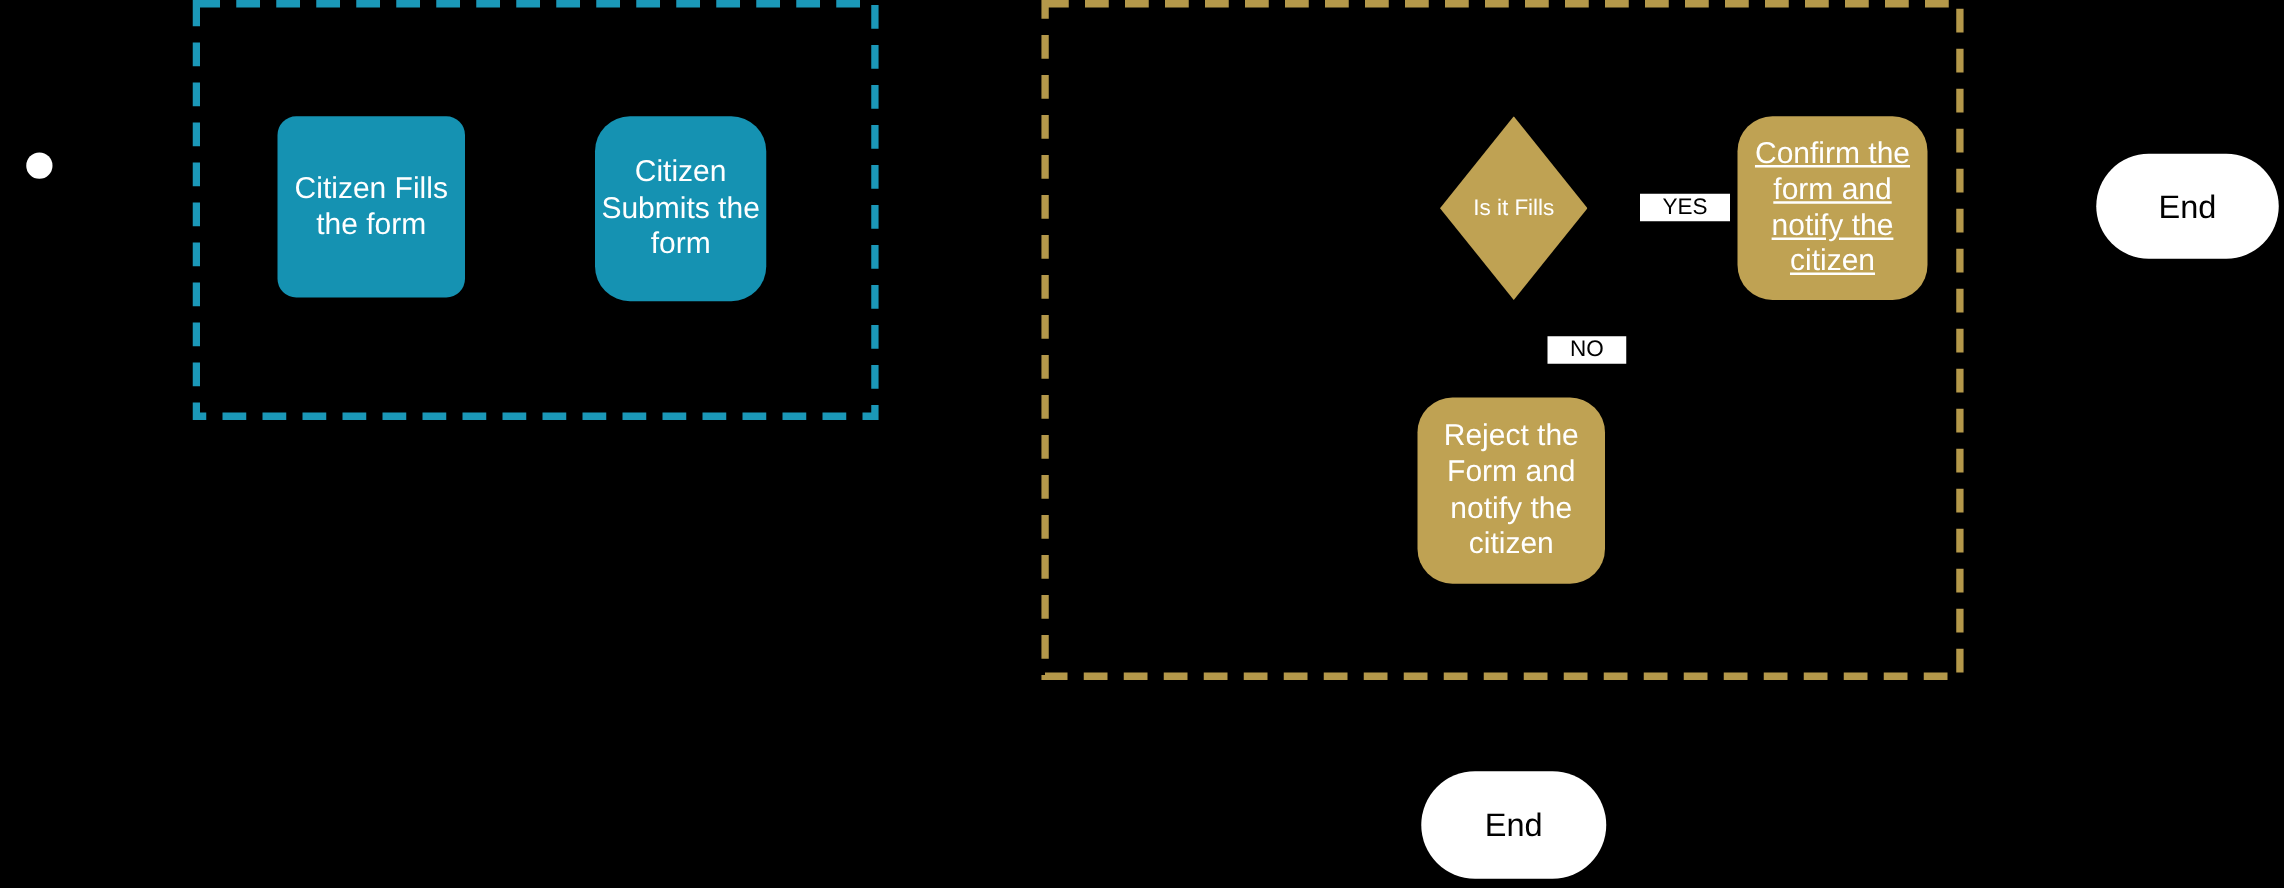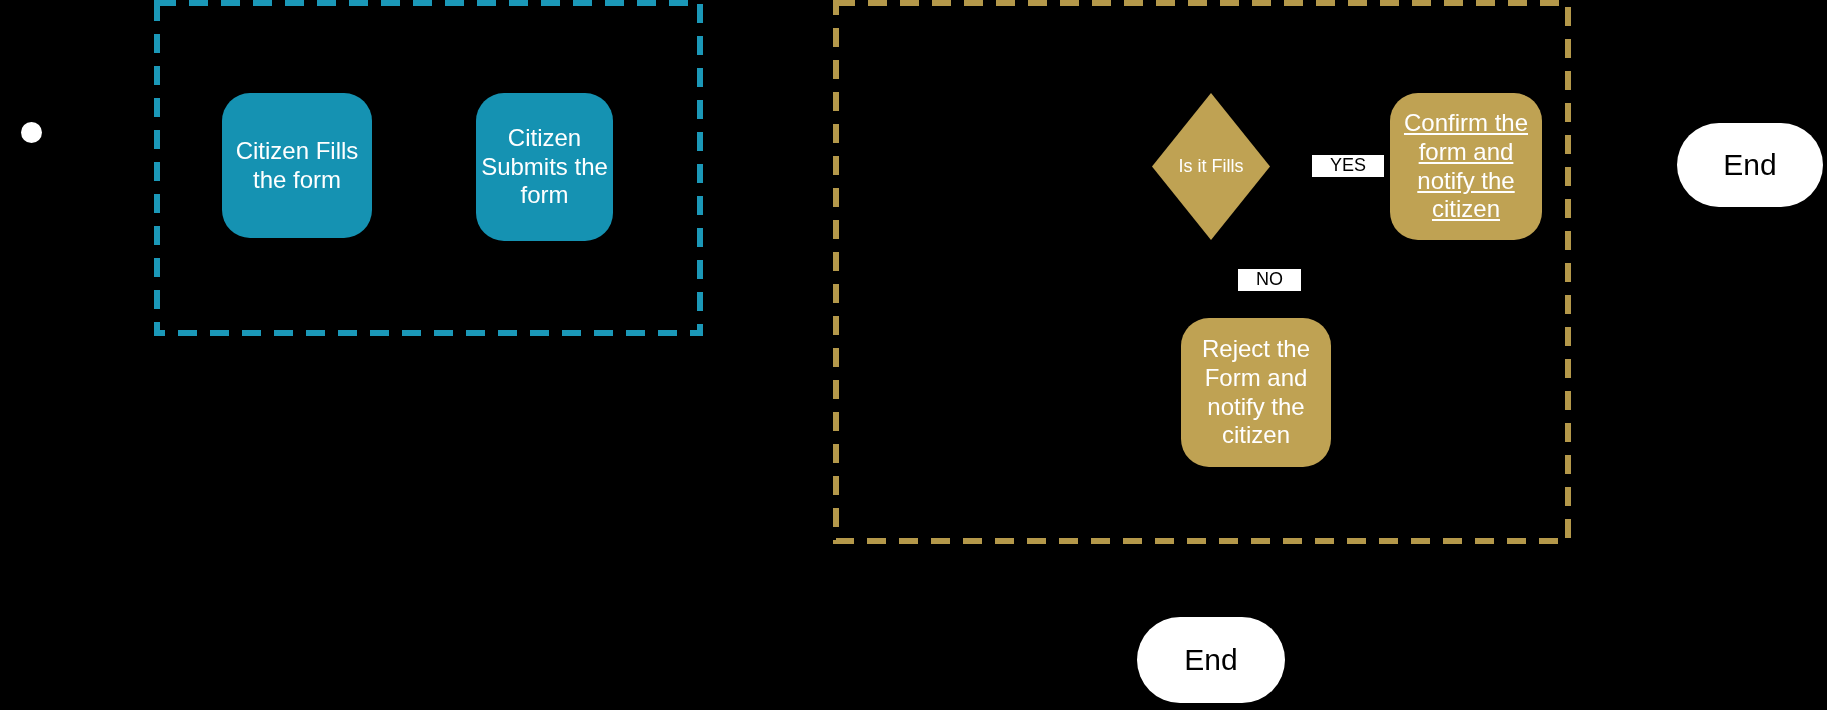--- a/index.html
+++ b/index.html
@@ -43,25 +43,25 @@
     text-align: center;
     color: var(--node-text, #fff);
     font-size: 24px;
     line-height: 1.2;
     border-radius: 28px;
     box-sizing: border-box;
     padding: 0 4px;
   }
   .node-teal { background: var(--teal-fill, #1592B2); }
   .node-gold { background: var(--gold-fill, #BFA253); }
-  .n-citizen-fills   { left: 222px;  top: 93px;  width: 150px; height: 145px; }
+  .n-citizen-fills   { left: 222px;  top: 93px;  width: 150px; height: 145px; border-radius: 15px; }
   .n-citizen-submits { left: 476px;  top: 93px;  width: 137px; height: 148px; }
   .n-auditor-checks  { left: 889px;  top: 93px;  width: 147px; height: 146px; }
   .n-confirm         { left: 1390px; top: 93px;  width: 152px; height: 147px; text-decoration: underline; }
-  .n-reject          { left: 1134px; top: 318px; width: 150px; height: 149px; margin-left: 47px; }
+  .n-reject          { left: 1134px; top: 318px; width: 150px; height: 149px; }
   .diamond {
     position: absolute;
     left: 1152px; top: 93px;
     width: 118px; height: 147px;
     background: var(--gold-fill, #BFA253);
     clip-path: polygon(50% 0, 100% 50%, 50% 100%, 0 50%);
     display: flex;
     align-items: center;
     justify-content: center;
     text-align: center;
@@ -70,21 +70,21 @@
     line-height: 1.1;
     border-radius: 0;
   }
   .end-node {
     position: absolute;
     background: var(--end-fill, #fff);
     color: var(--end-text, #000);
     display: flex;
     align-items: center;
     justify-content: center;
-    font-size: 30px;
+    font-size: 26px;
   }
   .end-right  { left: 1677px; top: 123px; width: 146px; height: 84px; border-radius: 42px; }
   .end-bottom { left: 1137px; top: 617px; width: 148px; height: 86px; border-radius: 43px; }
   .edge-label {
     position: absolute;
     background: var(--edge-label-bg, #fff);
     color: var(--edge-label-text, #000);
     font-size: 18px;
     line-height: 1.1;
     padding: 1px 18px;

